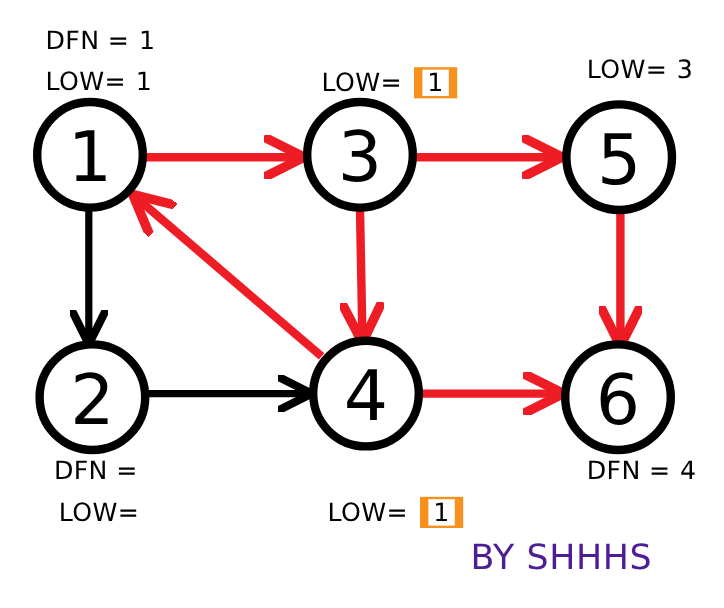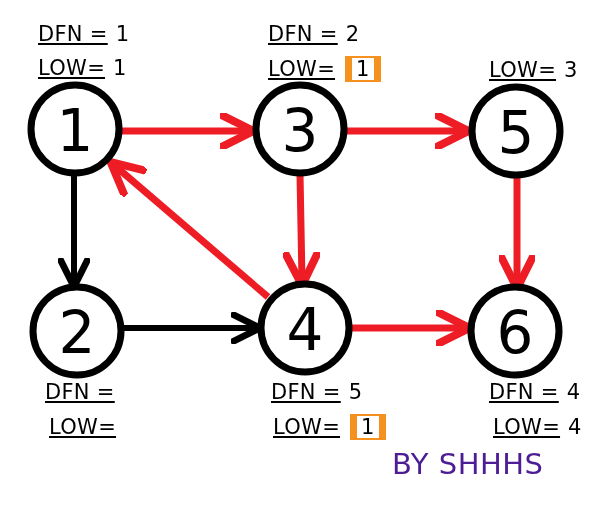--- a/index.html
+++ b/index.html
@@ -45,21 +45,21 @@
     fill: none;
   }
   .ann {
     position: absolute;
     font-family: "DejaVu Sans", sans-serif;
     font-size: 21px;
     color: #000000;
     white-space: nowrap;
     letter-spacing: 0.3px;
   }
-  .ann .key { display: inline-block; text-decoration: underline; }
+  .ann .key { display: inline-block; }
   .ann .val { display: inline-block; margin-left: 8px; }
   .ann .val.hl {
     background: #f5911e;
     color: #000000;
     padding: 2px 7px 2px 7px;
     margin-left: 10px;
     box-sizing: border-box;
     line-height: 1.05;
   }
   .ann .val.hl > span {
@@ -130,47 +130,38 @@
     </g>
   </svg>
 
   <div class="ann" style="left:38px; top:22px;">
     <span class="key">DFN =</span><span class="val">1</span>
   </div>
   <div class="ann" style="left:38px; top:56px;">
     <span class="key">LOW=</span><span class="val">1</span>
   </div>
 
-  <div class="ann" style="left:268px; top:22px;">
-    <span class="key">DFN =</span><span class="val">2</span>
-  </div>
   <div class="ann" style="left:268px; top:56px;">
     <span class="key">LOW=</span><span class="val hl"><span>1</span></span>
   </div>
 
-  <div class="ann" style="left:489px; top:58px;text-align:right;">
+  <div class="ann" style="left:489px; top:46px;text-align:right;">
     <span class="key">LOW=</span><span class="val">3</span>
   </div>
 
   <div class="ann" style="left:45px; top:380px;">
     <span class="key">DFN =</span><span class="val"></span>
   </div>
   <div class="ann" style="left:49px; top:415px;">
     <span class="key">LOW=</span><span class="val"></span>
   </div>
 
-  <div class="ann" style="left:271px; top:380px;">
-    <span class="key">DFN =</span><span class="val">5</span>
-  </div>
   <div class="ann" style="left:273px; top:414px;">
     <span class="key">LOW=</span><span class="val hl"><span>1</span></span>
   </div>
 
   <div class="ann" style="left:489px; top:380px;">
     <span class="key">DFN =</span><span class="val">4</span>
   </div>
-  <div class="ann" style="left:493px; top:415px;">
-    <span class="key">LOW=</span><span class="val">4</span>
-  </div>
 
   <div class="signature" style="left:392px; top:447px;">BY SHHHS</div>
 
 </div>
 
 </body></html>

